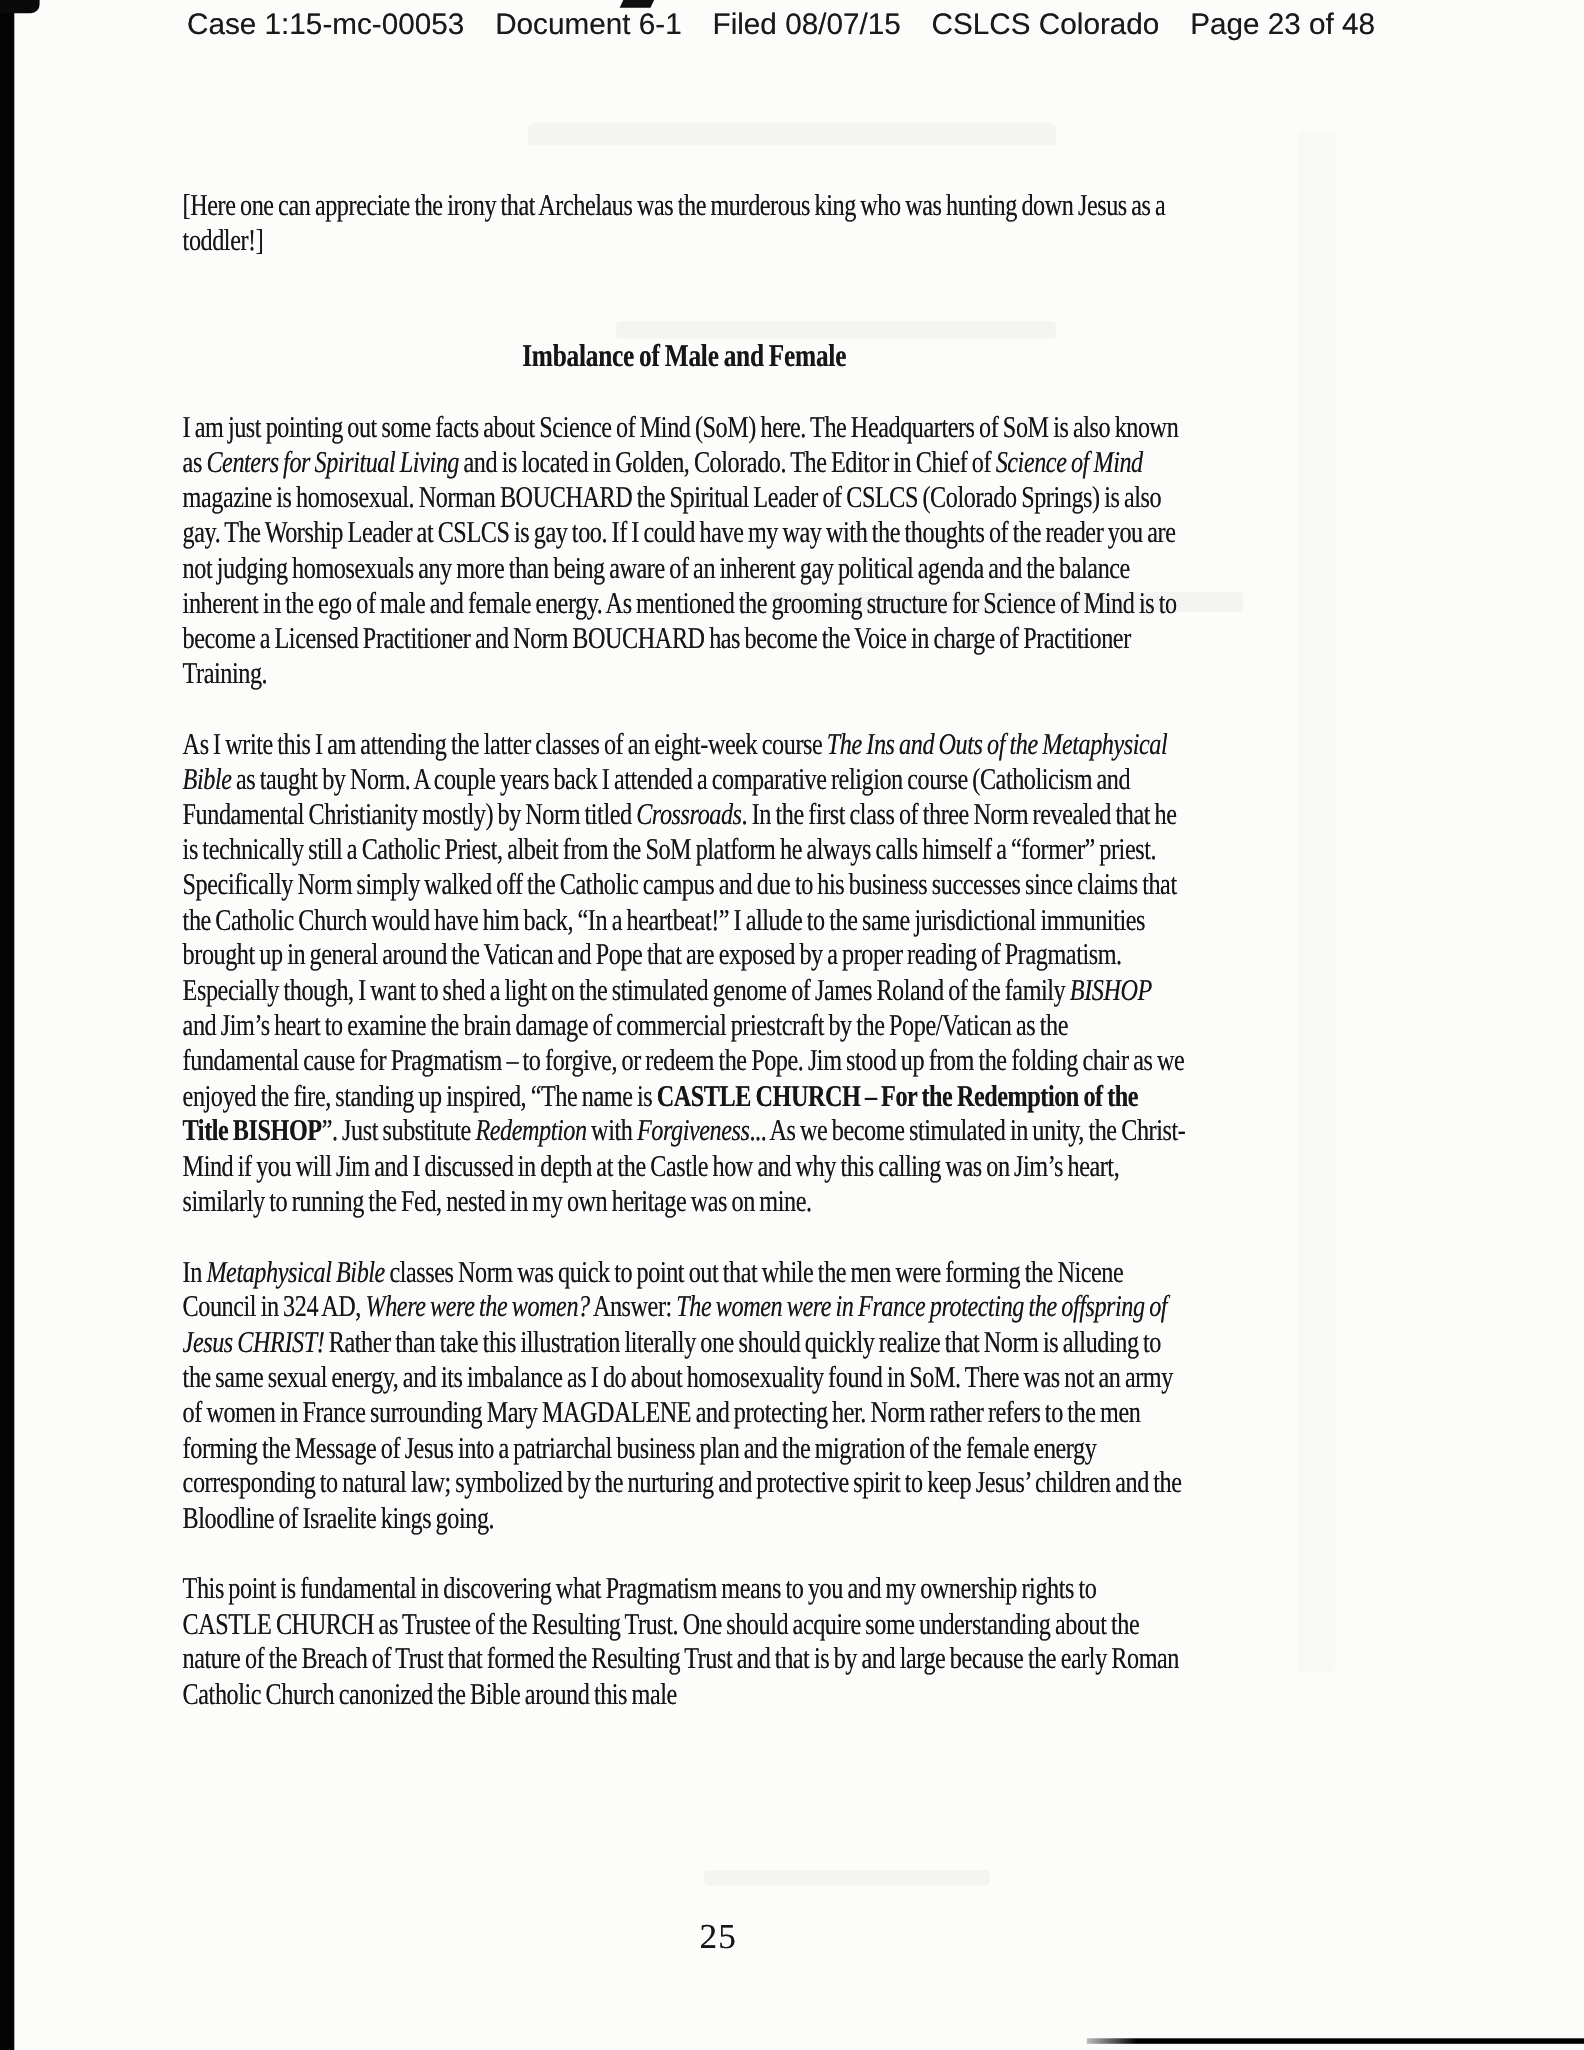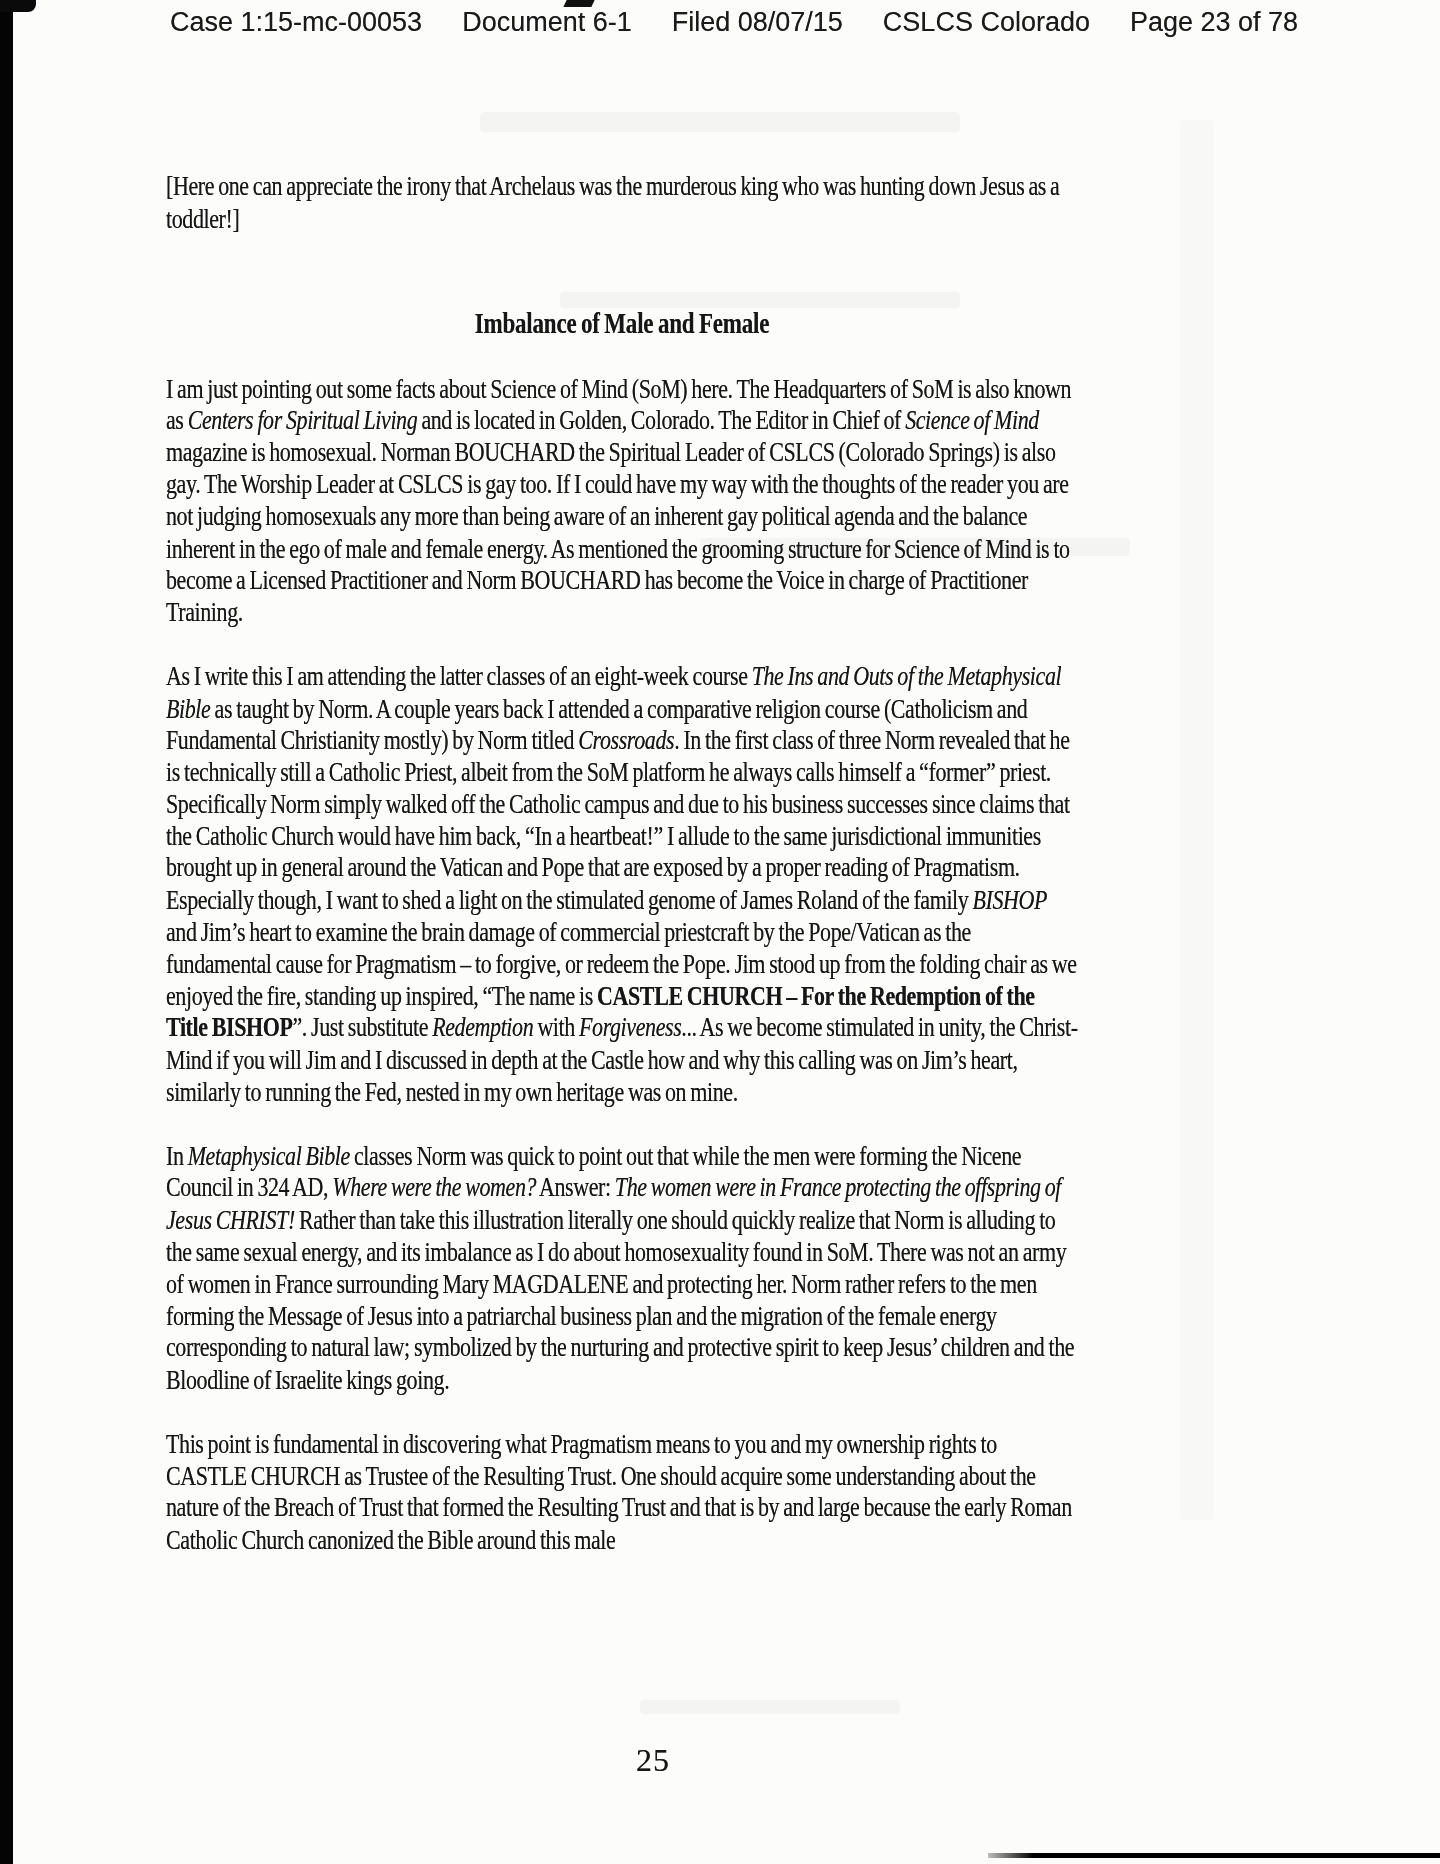--- a/index.html
+++ b/index.html
@@ -9,21 +9,21 @@
     position: relative;
     overflow: hidden;
     font-family: "Liberation Serif", "DejaVu Serif", serif;
     color: #161616;
   }
   .page { position: absolute; inset: 0; }
 
   
   .header-stamp {
     position: absolute; left: 170px; top: 7px; width: 1150px;
-    display: flex; gap: 40px;
+    display: flex; gap: 28px;
     font-family: "Liberation Sans", sans-serif;
     font-size: 27px; color: #1a1a1a;
     white-space: nowrap;
     text-shadow: 0 0 0.6px rgba(0,0,0,0.55);
   }
 
   
   .body-text {
     position: absolute; left: 166px; top: 170px; width: 912px;
     font-size: 22px; line-height: 25.6px;
@@ -75,21 +75,21 @@
 </head>
 <body>
 
 <div class="page">
 
   <div class="header-stamp">
     <span>Case 1:15-mc-00053</span>
     <span>Document 6-1</span>
     <span>Filed 08/07/15</span>
     <span>CSLCS Colorado</span>
-    <span>Page 23 of 78</span>
+    <span>Page 23 of 48</span>
   </div>
 
   <div class="body-text">
     <p class="para"><span>[Here one can appreciate the irony that Archelaus was the murderous king who was hunting down Jesus as a toddler!]</span></p>
     <h2 class="section-heading">Imbalance of Male and Female</h2>
     <p class="para"><span>I am just pointing out some facts about Science of Mind (SoM) here. The Headquarters of SoM is also known as </span><span class="seg-i">Centers for Spiritual Living</span><span> and is located in Golden, Colorado. The Editor in Chief of </span><span class="seg-i">Science of Mind</span><span> magazine is homosexual. Norman BOUCHARD the Spiritual Leader of CSLCS (Colorado Springs) is also gay. The Worship Leader at CSLCS is gay too. If I could have my way with the thoughts of the reader you are not judging homosexuals any more than being aware of an inherent gay political agenda and the balance inherent in the ego of male and female energy. As mentioned the grooming structure for Science of Mind is to become a Licensed Practitioner and Norm BOUCHARD has become the Voice in charge of Practitioner Training.</span></p>
     <p class="para"><span>As I write this I am attending the latter classes of an eight-week course </span><span class="seg-i">The Ins and Outs of the Metaphysical Bible</span><span> as taught by Norm. A couple years back I attended a comparative religion course (Catholicism and Fundamental Christianity mostly) by Norm titled </span><span class="seg-i">Crossroads</span><span>. In the first class of three Norm revealed that he is technically still a Catholic Priest, albeit from the SoM platform he always calls himself a “former” priest. Specifically Norm simply walked off the Catholic campus and due to his business successes since claims that the Catholic Church would have him back, “In a heartbeat!” I allude to the same jurisdictional immunities brought up in general around the Vatican and Pope that are exposed by a proper reading of Pragmatism. Especially though, I want to shed a light on the stimulated genome of James Roland of the family </span><span class="seg-i">BISHOP</span><span> and Jim’s heart to examine the brain damage of commercial priestcraft by the Pope/Vatican as the fundamental cause for Pragmatism – to forgive, or redeem the Pope. Jim stood up from the folding chair as we enjoyed the fire, standing up inspired, “The name is </span><span class="seg-b">CASTLE CHURCH – For the Redemption of the Title BISHOP</span><span>”. Just substitute </span><span class="seg-i">Redemption</span><span> with </span><span class="seg-i">Forgiveness</span><span>... As we become stimulated in unity, the Christ-Mind if you will Jim and I discussed in depth at the Castle how and why this calling was on Jim’s heart, similarly to running the Fed, nested in my own heritage was on mine.</span></p>
     <p class="para"><span>In </span><span class="seg-i">Metaphysical Bible</span><span> classes Norm was quick to point out that while the men were forming the Nicene Council in 324 AD, </span><span class="seg-i">Where were the women?</span><span> Answer: </span><span class="seg-i">The women were in France protecting the offspring of Jesus CHRIST!</span><span> Rather than take this illustration literally one should quickly realize that Norm is alluding to the same sexual energy, and its imbalance as I do about homosexuality found in SoM. There was not an army of women in France surrounding Mary MAGDALENE and protecting her. Norm rather refers to the men forming the Message of Jesus into a patriarchal business plan and the migration of the female energy corresponding to natural law; symbolized by the nurturing and protective spirit to keep Jesus’ children and the Bloodline of Israelite kings going.</span></p>
     <p class="para"><span>This point is fundamental in discovering what Pragmatism means to you and my ownership rights to CASTLE CHURCH as Trustee of the Resulting Trust. One should acquire some understanding about the nature of the Breach of Trust that formed the Resulting Trust and that is by and large because the early Roman Catholic Church canonized the Bible around this male</span></p>
   </div>

